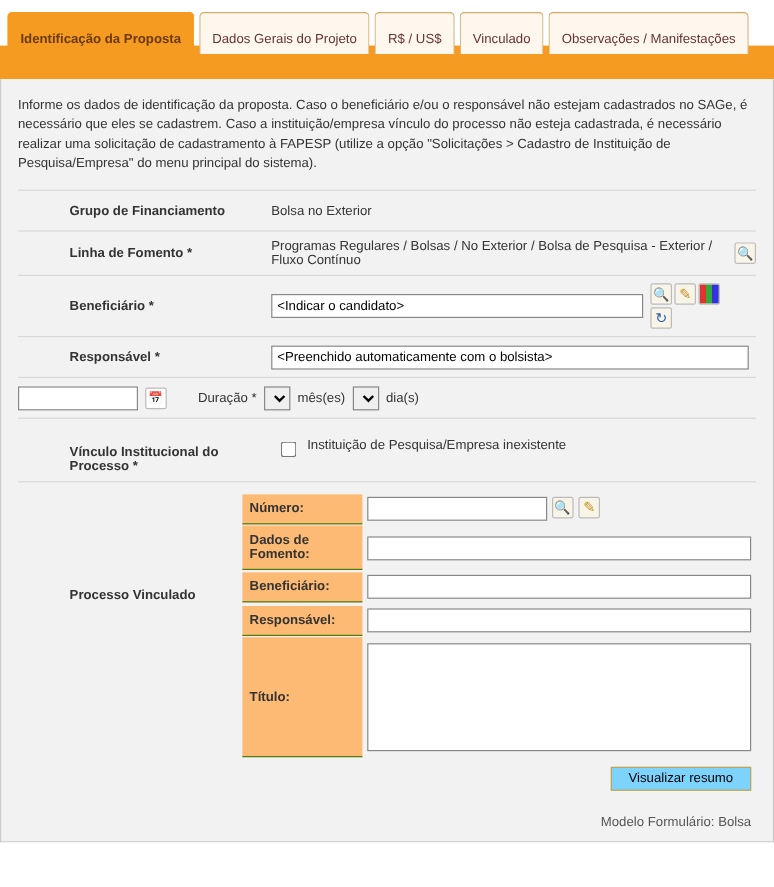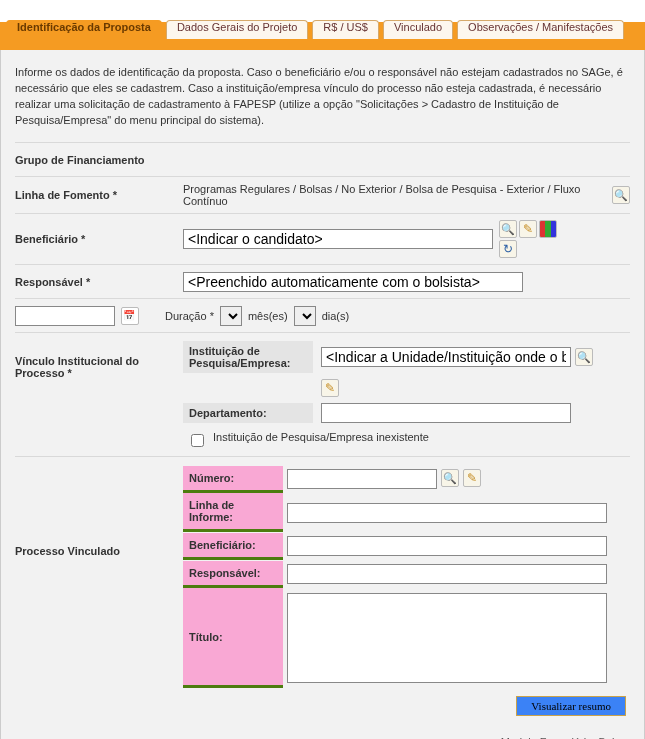--- a/index.html
+++ b/index.html
@@ -13,31 +13,31 @@
   }
   .tabbar {
     display: flex;
     align-items: flex-end;
     gap: 4px;
     padding: 3px 6px 0 6px;
     background: #fff;
     border-bottom: 2px solid #f59b22;
   }
   .tab {
-    padding: 0 10px 6px 10px;
+    padding: 16px 10px 6px 10px;
     border: 1px solid #d6a96a;
     border-bottom: none;
     border-radius: 4px 4px 0 0;
     background: #fdf7ee;
     color: #633;
     cursor: pointer;
     line-height: 12px;
     text-align: center;
     position: relative;
-    top: 17px;
+    top: 7px;
   }
   .tab.active {
     background: #f59b22;
     color: #6a3a00;
     font-weight: bold;
     border-color: #f59b22;
   }
   .orange-strip {
     height: 26px;
     background: #f59b22;
@@ -58,31 +58,32 @@
     align-items: center;
     border-top: 1px solid #d9d9d9;
     padding: 6px 0;
     min-height: 34px;
   }
   .form-row.first { border-top: 1px solid #d9d9d9; }
   .lbl {
     width: 168px;
     font-weight: bold;
     padding-right: 6px;
+    margin-left: 43px;
   }
   .val {
     flex: 1;
     display: flex;
     align-items: center;
     gap: 6px;
     flex-wrap: wrap;
   }
   .txt-input {
     font-family: Verdana, Arial, sans-serif;
-    font-size: 14px;
+    font-size: 11px;
     padding: 2px 4px;
     border: 1px solid #888;
     height: 20px;
   }
   .icon {
     width: 18px;
     height: 18px;
     display: inline-flex;
     align-items: center;
     justify-content: center;
@@ -123,43 +124,43 @@
     flex: 1;
     border-top: 1px solid #d9d9d9;
   }
   .procgrid {
     display: grid;
     grid-template-columns: 100px 1fr;
     align-items: center;
   }
   .procgrid .plabel {
     font-weight: bold;
-    background: #f9a8d4;
+    background: #fdba74;
     padding: 6px 6px;
-    border-bottom: 3px solid #4d7c0f;
+    border-bottom: 1px solid #4d7c0f;
   }
   .procgrid .pval {
     padding: 4px;
     display: flex;
     gap: 4px;
     align-items: flex-start;
   }
   textarea.ta {
     width: 320px;
     height: 90px;
     font-family: Verdana, Arial, sans-serif;
     font-size: 11px;
     border: 1px solid #888;
     resize: none;
   }
   .btn {
-    background: #3b82f6;
+    background: #7dd3fc;
     border: 1px solid #c9a24a;
     padding: 3px 14px;
-    font-family: Liberation Serif, serif;
+    font-family: Liberation Sans, sans-serif;
     font-size: 11px;
     cursor: pointer;
   }
   .footer {
     text-align: right;
     color: #555;
     padding: 10px 4px 2px 0;
   }
   .chk { display: flex; gap: 6px; }
 </style>
@@ -173,20 +174,21 @@
   <div class="tab">Vinculado</div>
   <div class="tab">Observações / Manifestações</div>
 </div>
 <div class="orange-strip"></div>
 
 <div class="panel">
   <div class="intro">Informe os dados de identificação da proposta. Caso o beneficiário e/ou o responsável não estejam cadastrados no SAGe, é necessário que eles se cadastrem. Caso a instituição/empresa vínculo do processo não esteja cadastrada, é necessário realizar uma solicitação de cadastramento à FAPESP (utilize a opção "Solicitações &gt; Cadastro de Instituição de Pesquisa/Empresa" do menu principal do sistema).</div>
 
   <div class="form-row first">
     <div class="lbl">Grupo de Financiamento</div>
+    <div class="val">Bolsa no Exterior</div>
   </div>
 
   <div class="form-row">
     <div class="lbl">Linha de Fomento *</div>
     <div class="val">
       <span style="flex:1">Programas Regulares / Bolsas / No Exterior / Bolsa de Pesquisa - Exterior / Fluxo Contínuo</span>
       <span class="icon zoom-icon"></span>
     </div>
   </div>
 
@@ -203,73 +205,58 @@
         <div>
           <span class="icon refresh-icon"></span>
         </div>
       </div>
     </div>
   </div>
 
   <div class="form-row">
     <div class="lbl">Responsável *</div>
     <div class="val">
-      <input class="txt-input" style="width: 340px;" value="&lt;Preenchido automaticamente com o bolsista&gt;">
+      <input class="txt-input" style="width: 398px;" value="&lt;Preenchido automaticamente com o bolsista&gt;">
     </div>
   </div>
 
   <div class="form-row">
     <div class="val">
       <input class="txt-input" style="width: 100px;">
       <span class="cal-icon"></span>
       <span style="width:14px"></span>
       <span style="font-weight:normal">Duração *</span>
       <select class="sel"><option></option></select>
       <span>mês(es)</span>
       <select class="sel"><option></option></select>
       <span>dia(s)</span>
     </div>
   </div>
 
   <div class="form-row" style="align-items:flex-start;padding-top:8px">
     <div class="lbl" style="padding-top:14px">Vínculo Institucional do Processo *</div>
     <div style="flex:1">
-      <div class="subgrid">
-        <div class="sublabel">Instituição de Pesquisa/Empresa:</div>
-        <div class="subval">
-          <input class="txt-input" style="width: 250px;" value="&lt;Indicar a Unidade/Instituição onde o b">
-          <span class="icon zoom-icon"></span>
-        </div>
-        <div></div>
-        <div class="subval">
-            <span class="icon edit-icon"></span>
-          </div>
-        <div class="sublabel">Departamento:</div>
-        <div class="subval">
-            <input class="txt-input" style="width: 250px;">
-          </div>
-      </div>
       <div class="chk" style="margin-top:8px;padding-left:4px">
         <input type="checkbox" style="">
         <span>Instituição de Pesquisa/Empresa inexistente</span>
       </div>
     </div>
   </div>
 
   <div class="form-row" style="align-items:flex-start;padding-top:8px">
     <div class="lbl" style="padding-top:80px">Processo Vinculado</div>
     <div class="linked-box" style="border-top:none">
       <div class="procgrid">
         <div class="plabel">Número:</div>
         <div class="pval">
           <input class="txt-input" style="width: 150px;">
           <span class="icon zoom-icon"></span>
           <span class="icon edit-icon"></span>
         </div>
-        <div class="plabel">Linha de Informe:</div>
+        <div class="plabel">Dados de Fomento:</div>
         <div class="pval">
             <input class="txt-input" style="width: 320px;">
           </div>
         <div class="plabel">Beneficiário:</div>
         <div class="pval">
             <input class="txt-input" style="width: 320px;">
           </div>
         <div class="plabel">Responsável:</div>
         <div class="pval">
             <input class="txt-input" style="width: 320px;">

